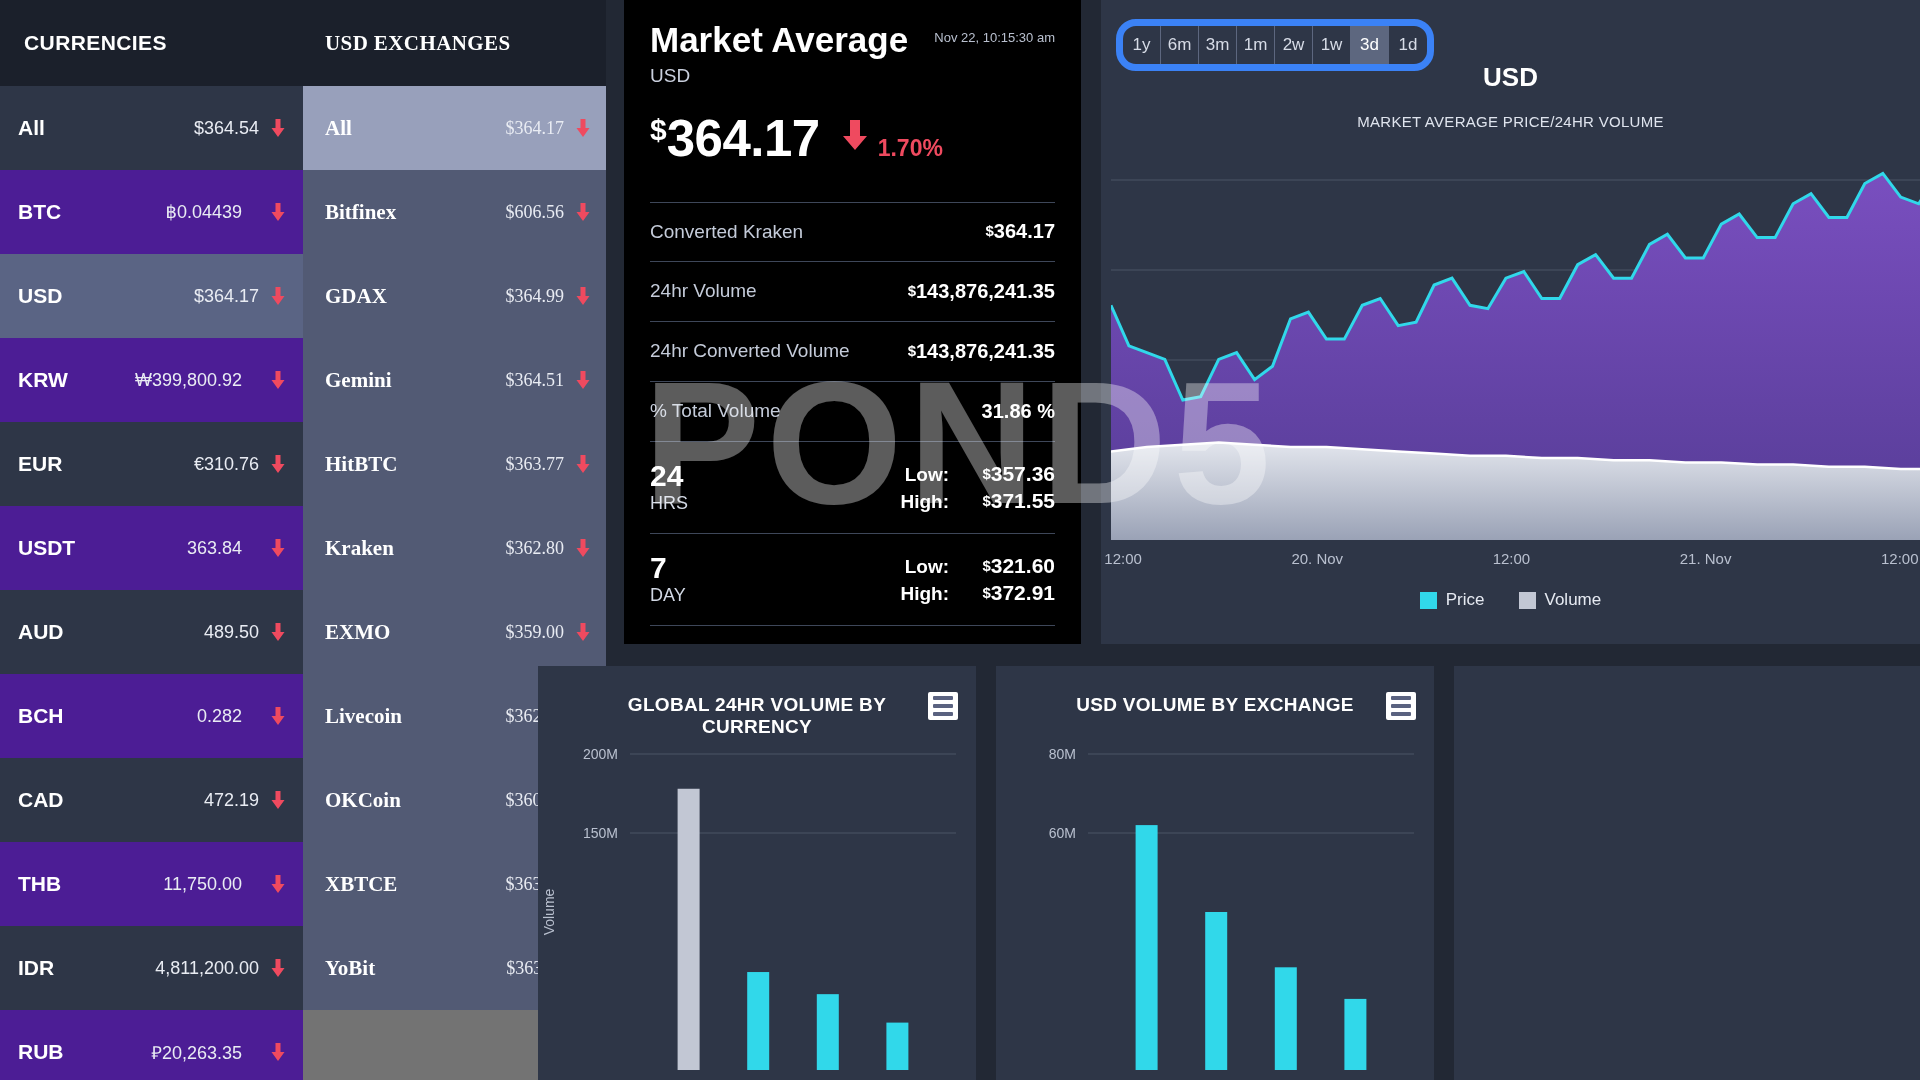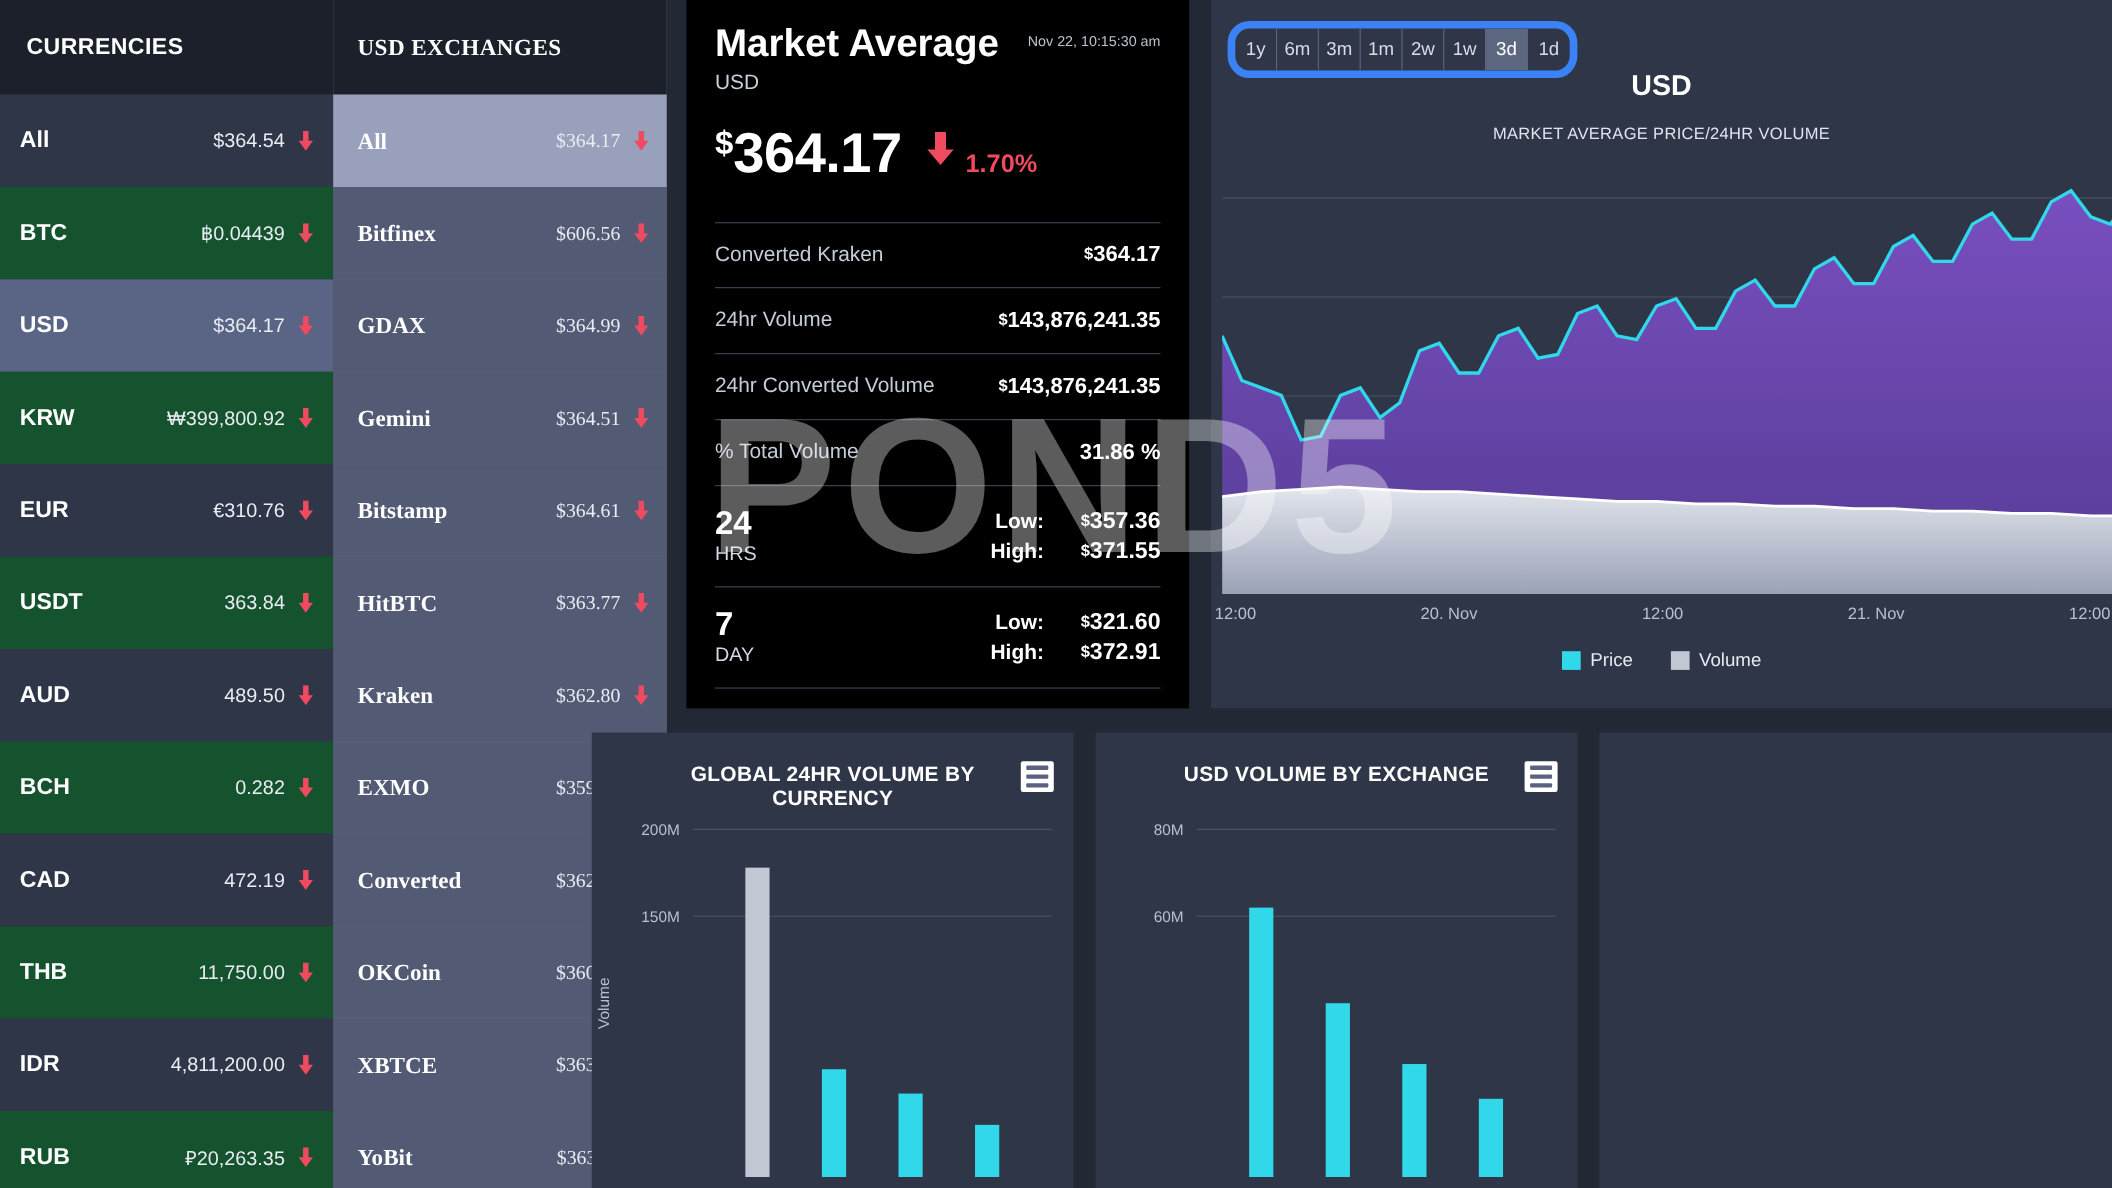--- a/index.html
+++ b/index.html
@@ -26,21 +26,21 @@
     color: #ffffff; font-size: 21px; font-weight: bold;
     letter-spacing: 0.4px;
   }
   .rows { position: relative; }
   .row {
     height: 84px; display: flex; align-items: center;
     padding: 0 18px 0 18px; position: relative;
   }
   .row.ex { padding-left: 22px; padding-right: 16px; }
   .row.alt-dark  { background: #2e3647; }
-  .row.alt-dark2 { background: #14532d; }
+  .row.alt-dark2 { background: #4c1d95; gap: 17px; }
   .row.sel-cur   { background: #5a6484; }
   .row.ex-base   { background: #525a74; }
   .row.ex-sel    { background: #98a0bb; }
 
   .row-label {
     color: #ffffff; font-size: 21px; font-weight: bold;
     flex: 0 0 auto; white-space: nowrap;
   }
   .row-spacer { flex: 1 1 auto; }
   .row-value {
@@ -337,30 +337,20 @@
           <span class="row-label">Gemini</span>
           <span class="row-spacer"></span>
           <span class="row-value">$364.51</span>
           <span class="arrow-down">
             <svg width="14" height="18" viewBox="0 0 14 18">
               <path d="M4.5 0 h5 v9 h4 L7 18 L0.5 9 h4 z" fill="#ef4a5f"></path>
             </svg>
           </span>
         </div>
         <div class="row ex ex-base">
-          <span class="row-label">Bitstamp</span>
-          <span class="row-spacer"></span>
-          <span class="row-value">$364.61</span>
-          <span class="arrow-down">
-            <svg width="14" height="18" viewBox="0 0 14 18">
-              <path d="M4.5 0 h5 v9 h4 L7 18 L0.5 9 h4 z" fill="#ef4a5f"></path>
-            </svg>
-          </span>
-        </div>
-        <div class="row ex ex-base">
           <span class="row-label">HitBTC</span>
           <span class="row-spacer"></span>
           <span class="row-value">$363.77</span>
           <span class="arrow-down">
             <svg width="14" height="18" viewBox="0 0 14 18">
               <path d="M4.5 0 h5 v9 h4 L7 18 L0.5 9 h4 z" fill="#ef4a5f"></path>
             </svg>
           </span>
         </div>
         <div class="row ex ex-base">
@@ -377,21 +367,21 @@
           <span class="row-label">EXMO</span>
           <span class="row-spacer"></span>
           <span class="row-value">$359.00</span>
           <span class="arrow-down">
             <svg width="14" height="18" viewBox="0 0 14 18">
               <path d="M4.5 0 h5 v9 h4 L7 18 L0.5 9 h4 z" fill="#ef4a5f"></path>
             </svg>
           </span>
         </div>
         <div class="row ex ex-base">
-          <span class="row-label">Converted</span>
+          <span class="row-label">Livecoin</span>
           <span class="row-spacer"></span>
           <span class="row-value">$362.50</span>
           <span class="arrow-down">
             <svg width="14" height="18" viewBox="0 0 14 18">
               <path d="M4.5 0 h5 v9 h4 L7 18 L0.5 9 h4 z" fill="#ef4a5f"></path>
             </svg>
           </span>
         </div>
         <div class="row ex ex-base">
           <span class="row-label">OKCoin</span>

